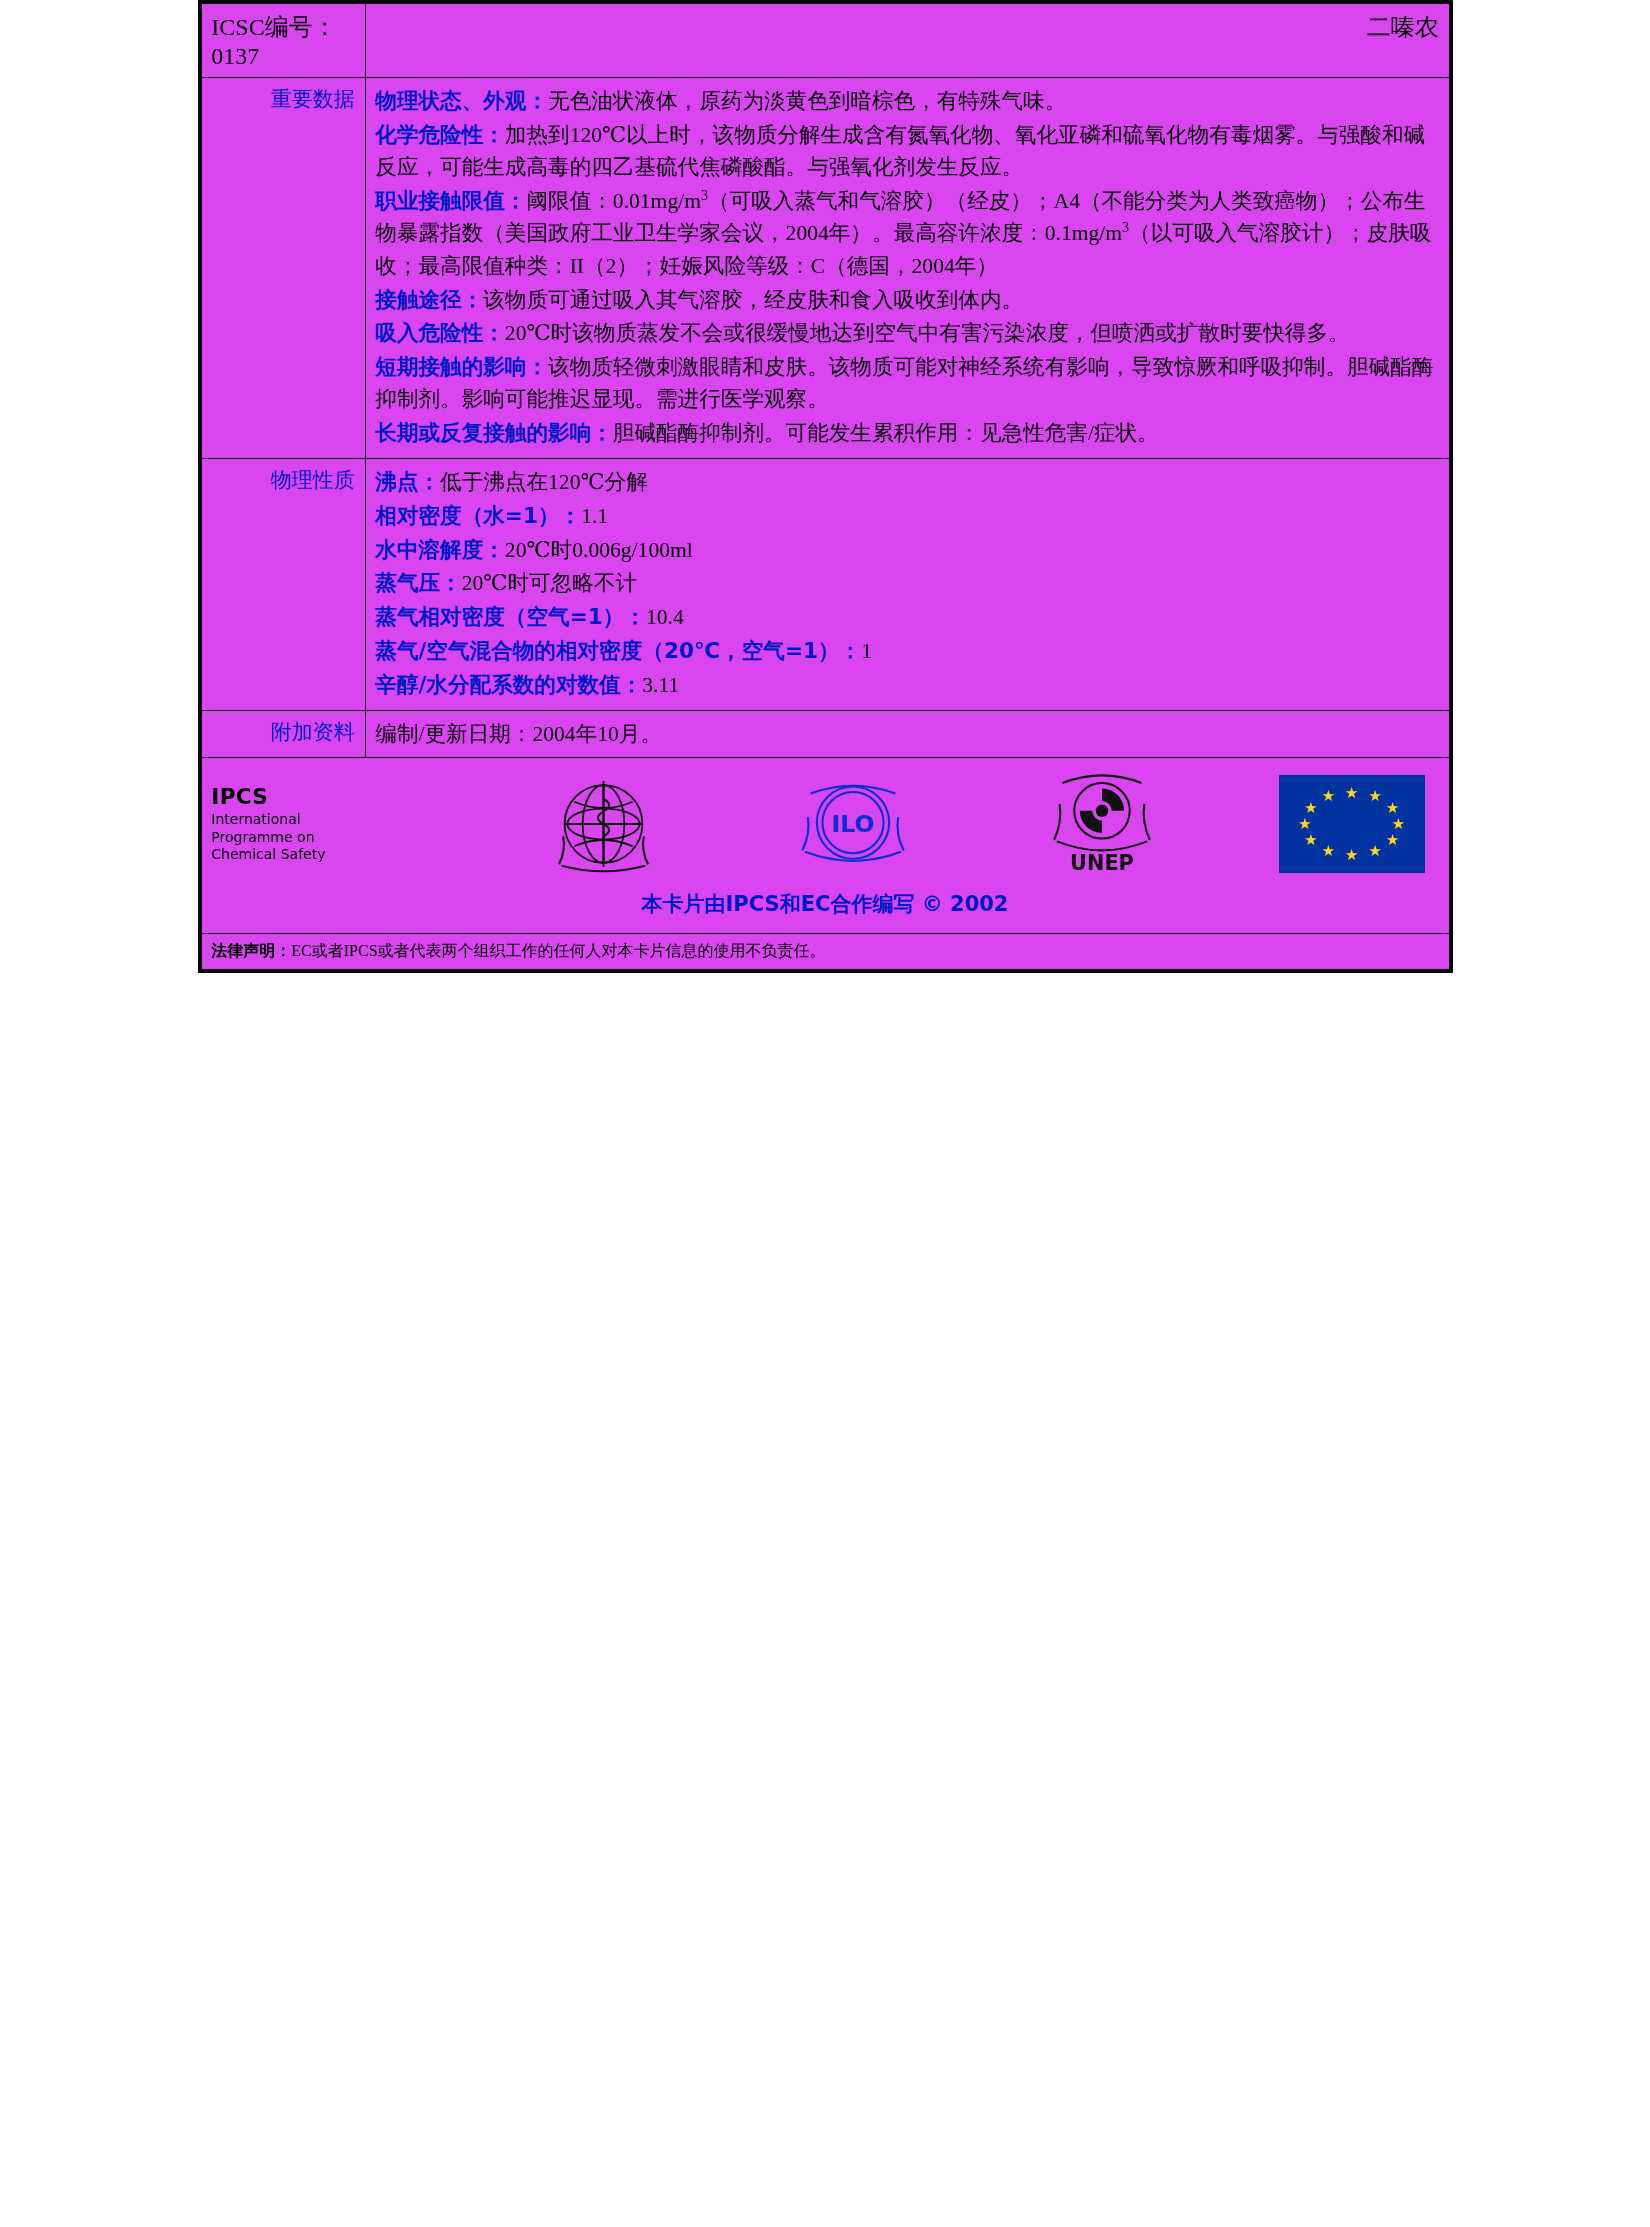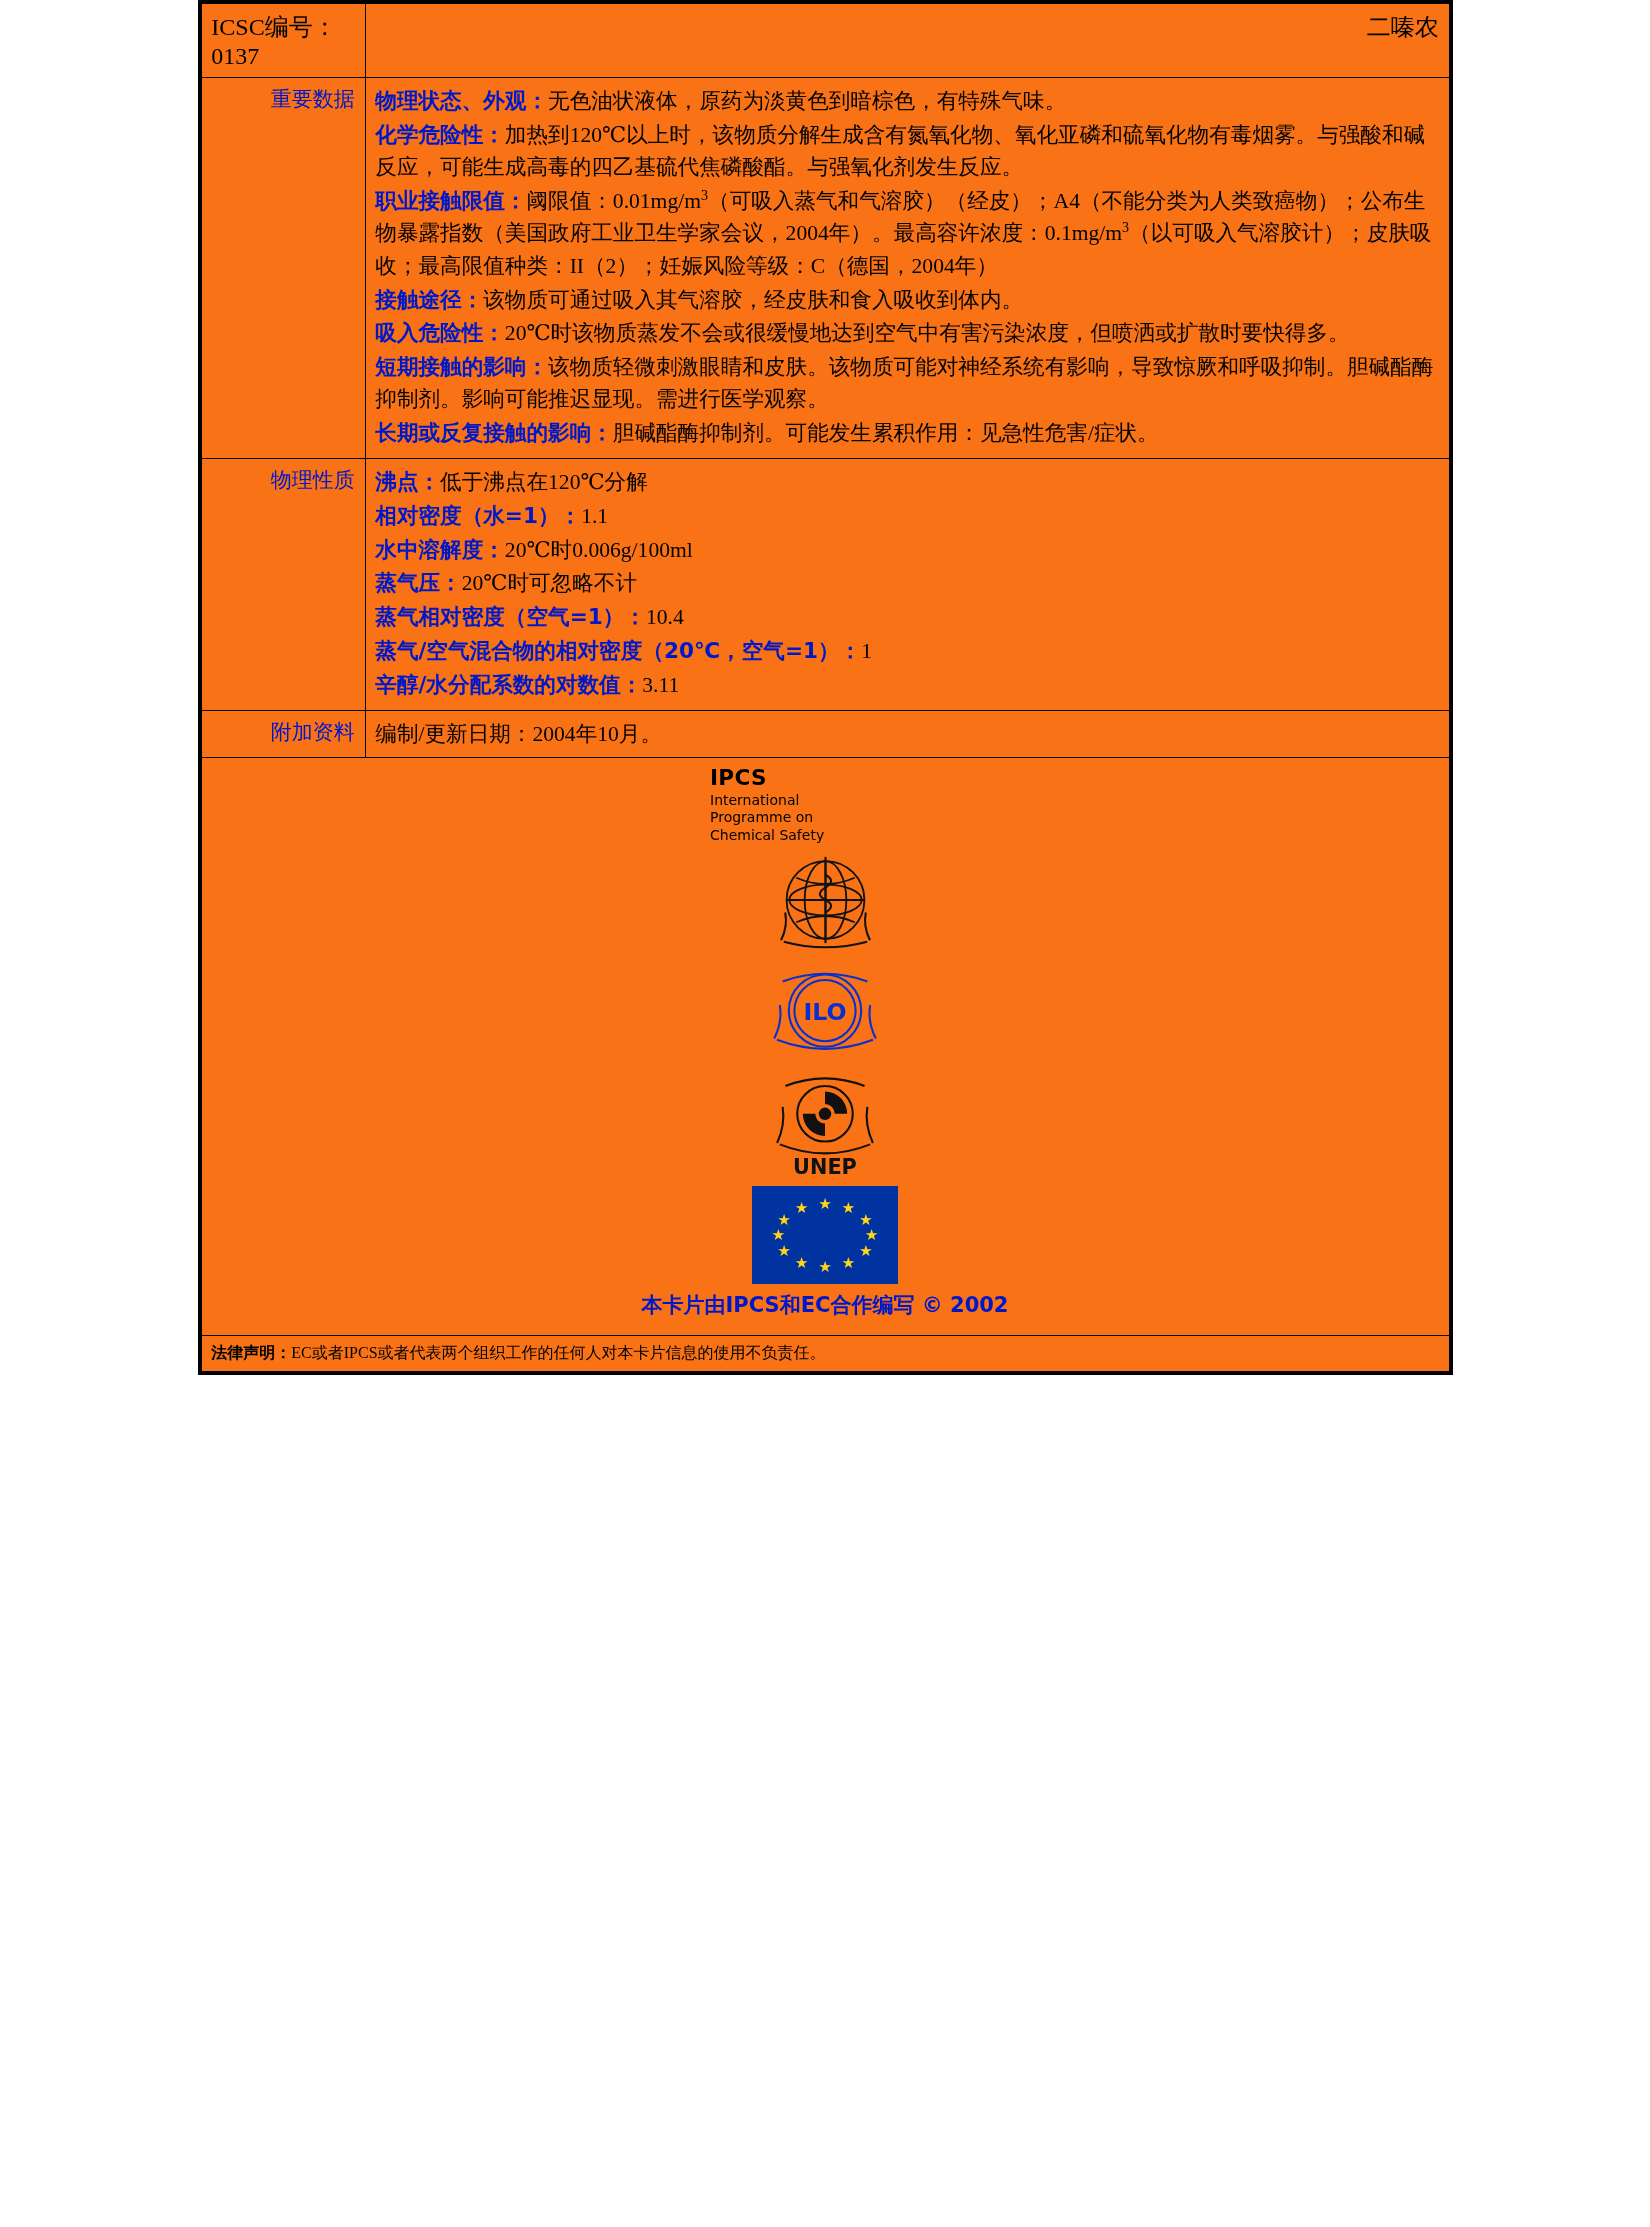--- a/index.html
+++ b/index.html
@@ -25,21 +25,21 @@
     font-size: 40px;
     letter-spacing: 2.8px;
     padding-top: 33px;
     padding-bottom: 18px;
   }
   .card {
     margin: 0 auto;
     width: 1255px;
     border: 3.5px solid #000;
     box-sizing: border-box;
-    background: #f97316;
+    background: #d946ef;
   }
   table.main {
     width: 100%;
     border-collapse: collapse;
     table-layout: fixed;
   }
   table.main td {
     border: 1.4px solid #000;
     vertical-align: top;
     padding: 7px 9.8px;
@@ -91,21 +91,20 @@
   }
   
   .logos-cell {
     padding: 9.8px 12.5px 5.6px 12.5px;
   }
   .logos {
     display: flex;
     align-items: center;
     justify-content: space-between;
     width: 100%;
-    flex-direction: column;
   }
   .ipcs-text {
     font-family: "DejaVu Sans", "Liberation Sans", sans-serif;
     line-height: 1.25;
     width: 230px;
   }
   .ipcs-text .big {
     font-weight: bold;
     font-size: 21.6px;
     letter-spacing: 0.3px;

